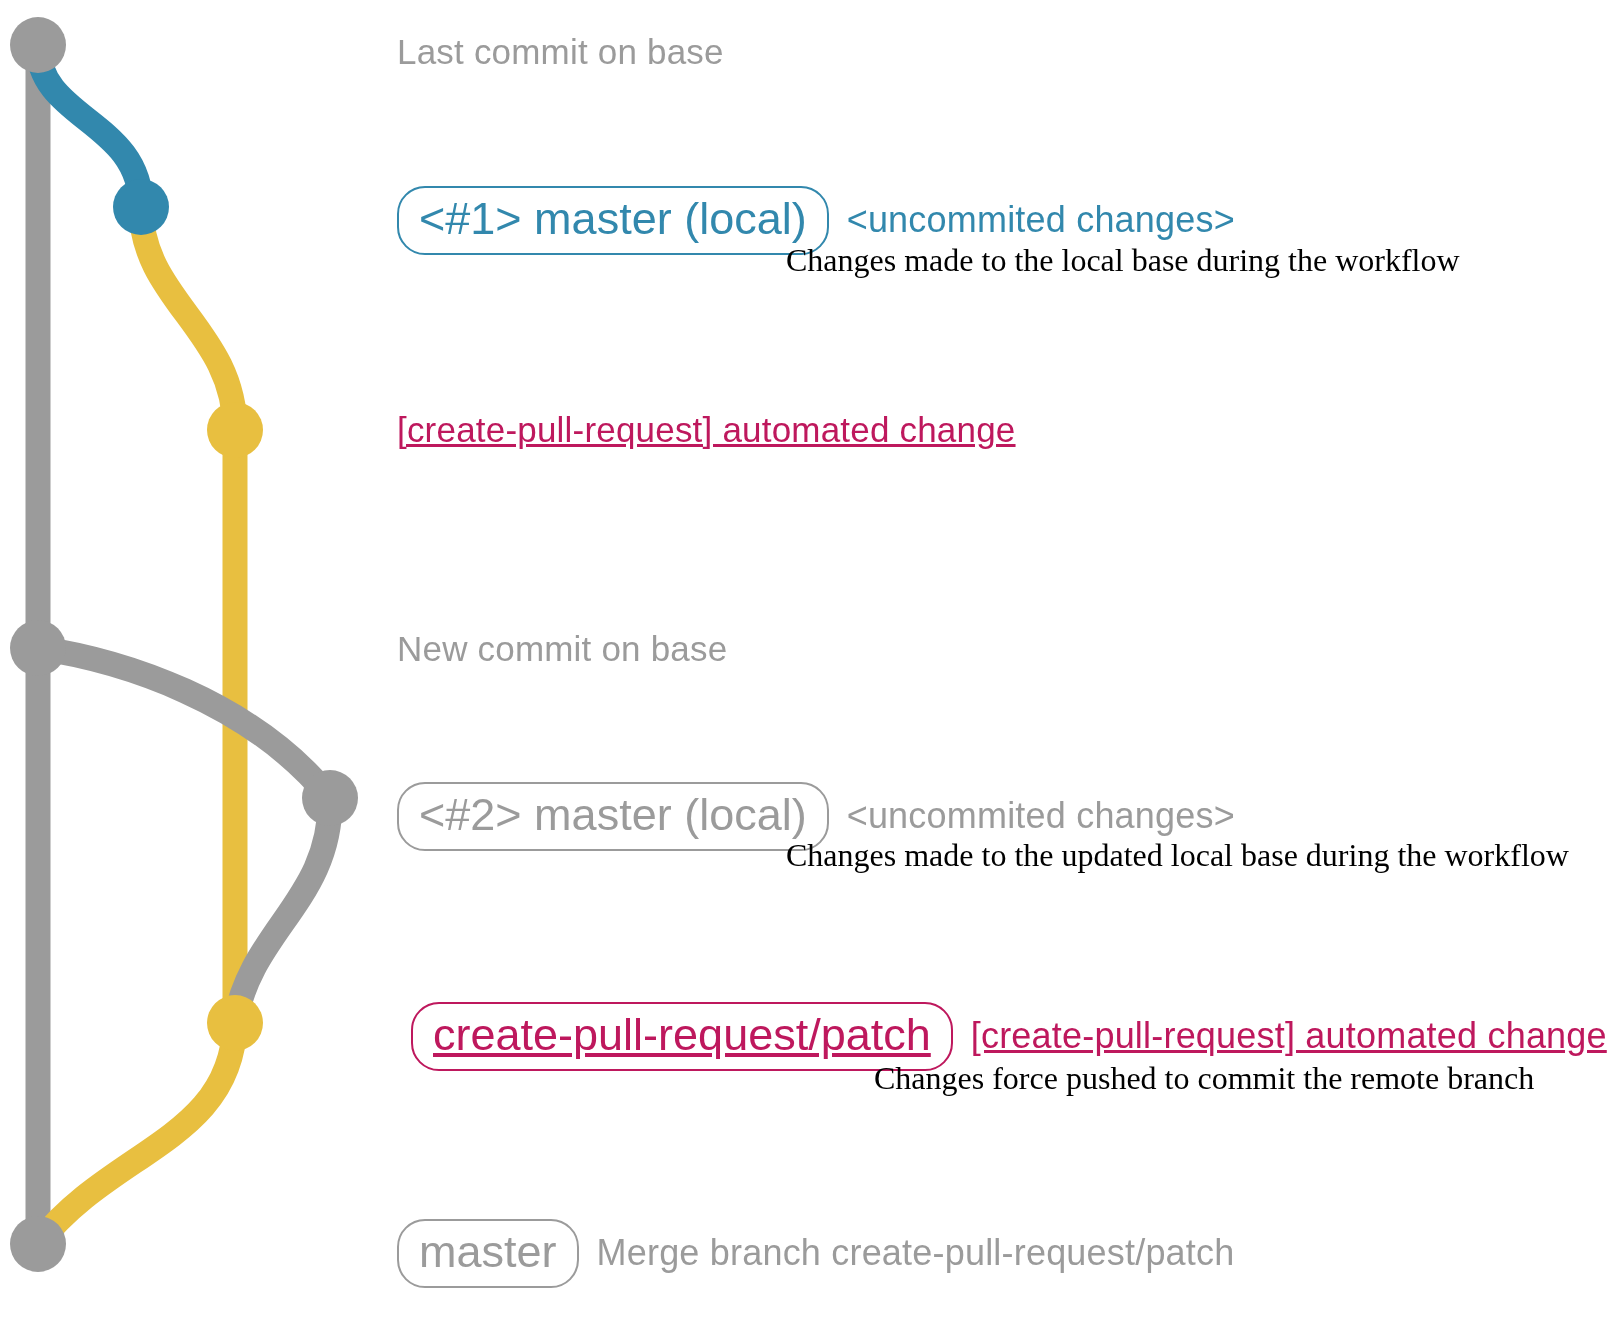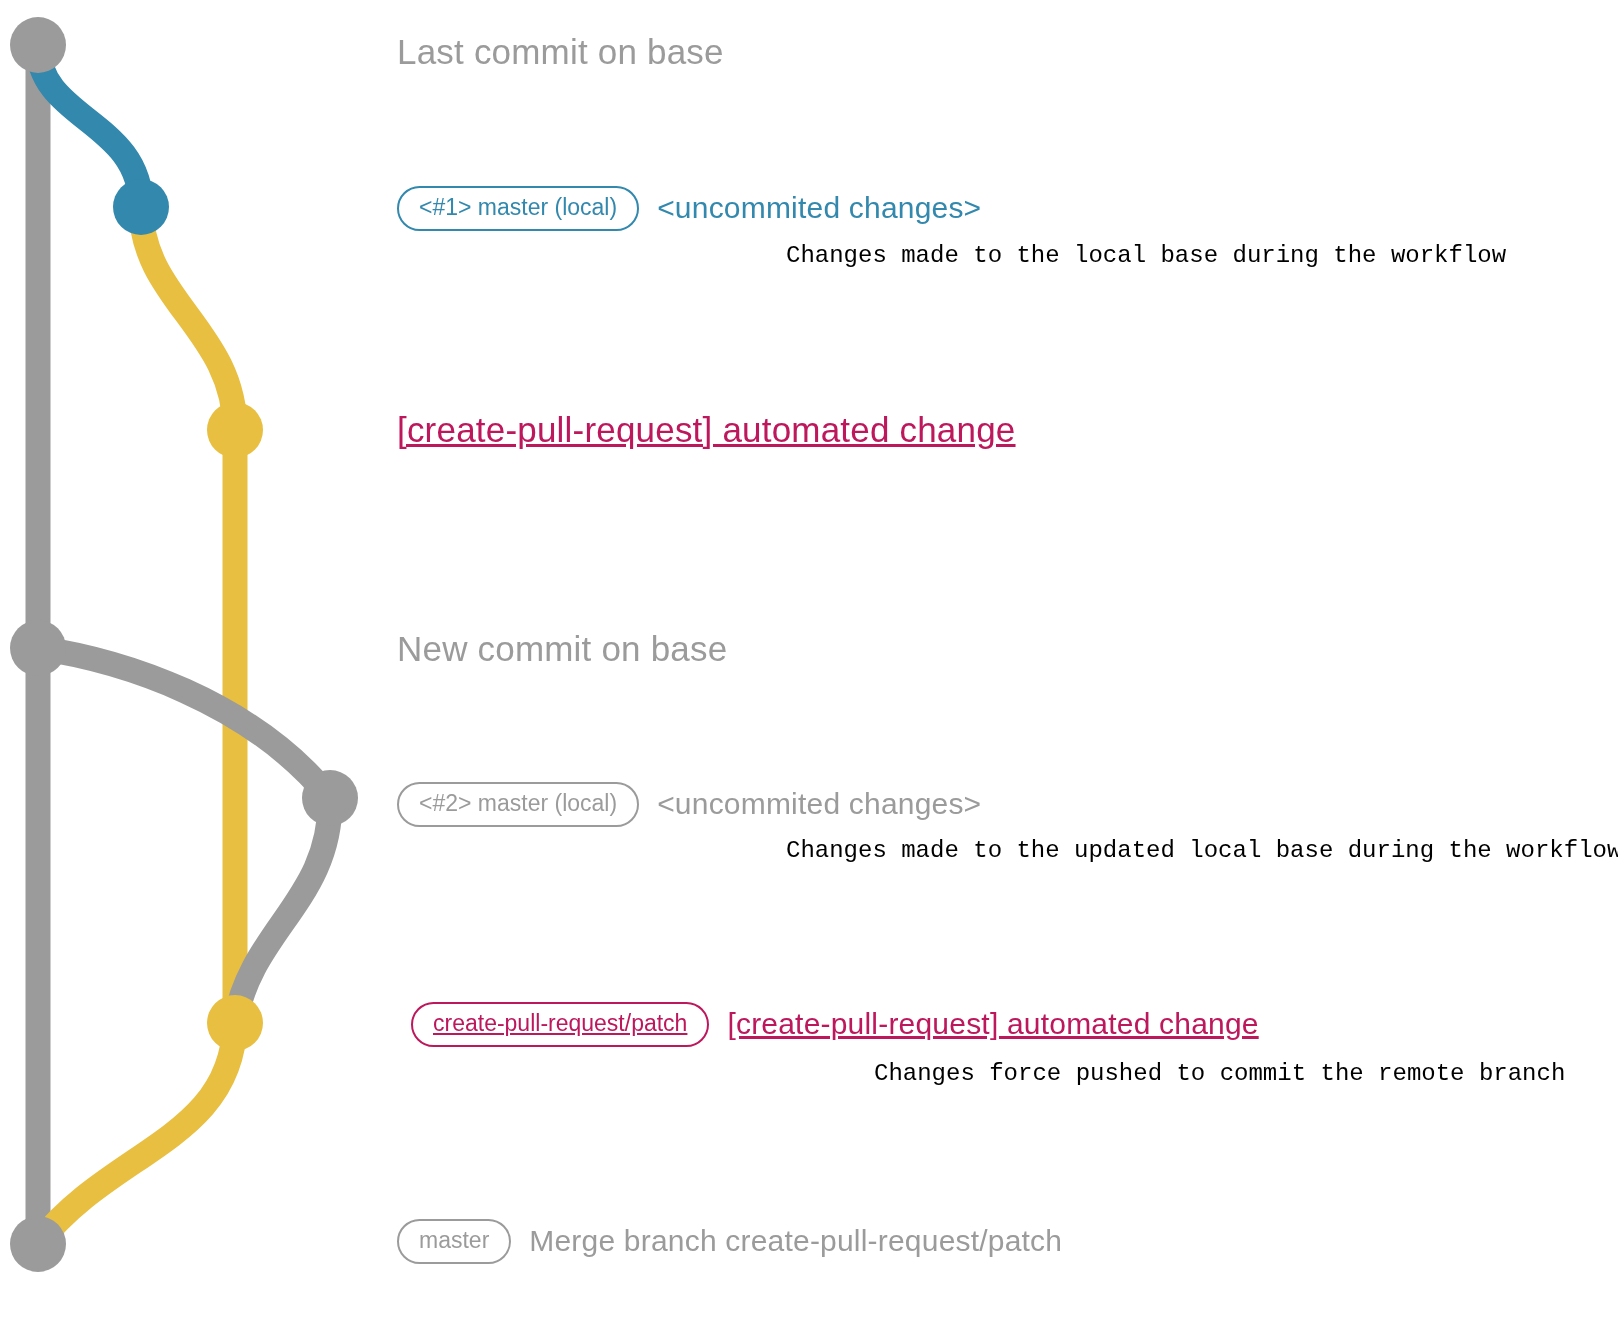--- a/index.html
+++ b/index.html
@@ -36,33 +36,33 @@
   }
   .plain-title {
     font-size: 35px;
     letter-spacing: 0.2px;
   }
   .badge {
     display: inline-block;
     border: 2px solid currentColor;
     border-radius: 28px;
     padding: 7px 20px 9px 20px;
-    font-size: 23px;
+    font-size: 45px;
     line-height: 1.08;
     background: #ffffff;
   }
   .badge-caption {
-    font-size: 30px;
+    font-size: 36px;
     margin-left: 18px;
     letter-spacing: 0.2px;
   }
   .desc {
     position: absolute;
-    font-family: Liberation Mono, monospace;
-    font-size: 24px;
+    font-family: Liberation Serif, serif;
+    font-size: 32px;
     color: #000000;
     white-space: nowrap;
   }
   .c-gray   { color: #9b9b9b; }
   .c-blue   { color: #3288ad; }
   .c-yellow { color: #be185d; text-decoration: underline; }
 </style>
 </head>
 <body>
 

